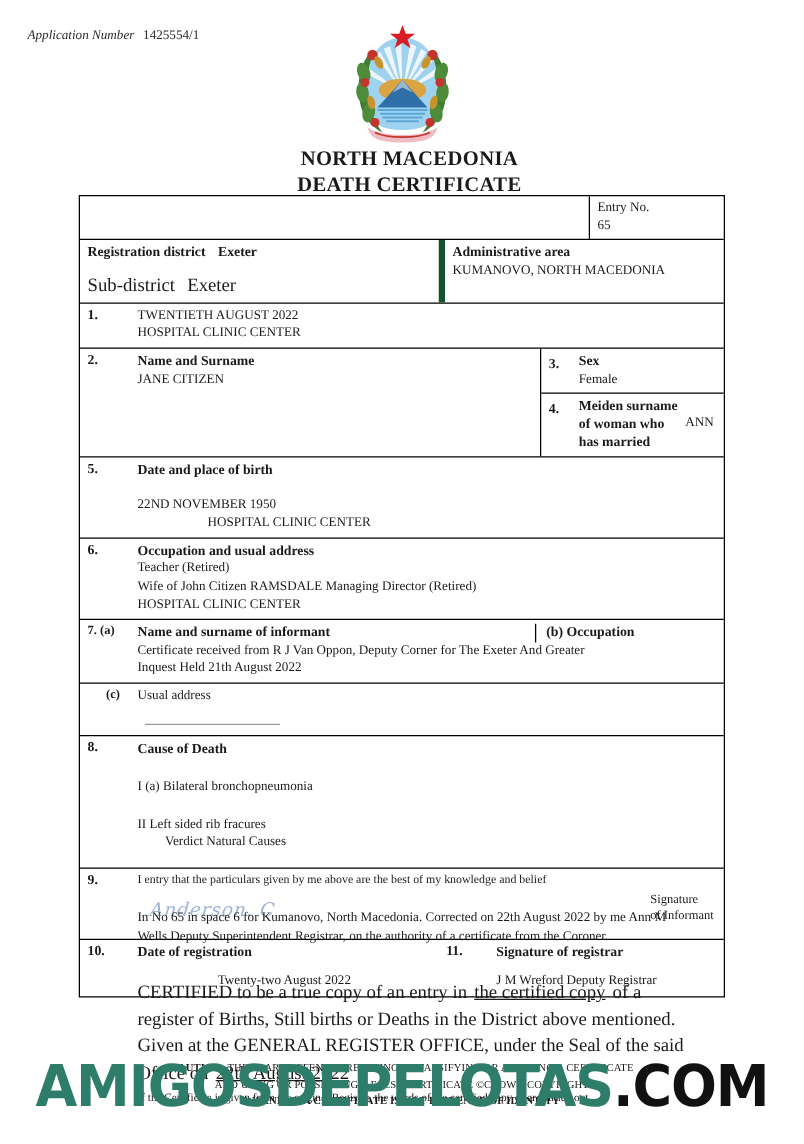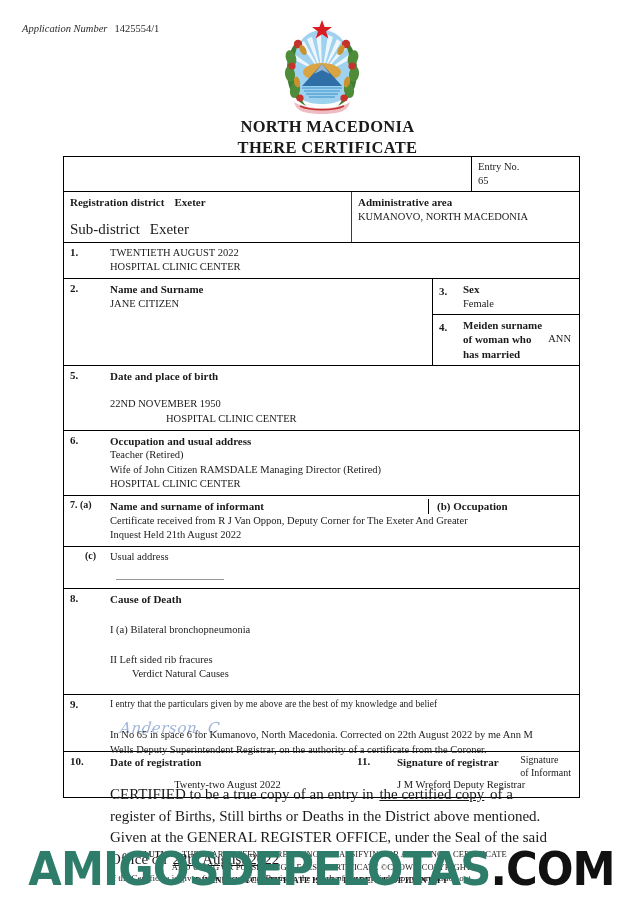--- a/index.html
+++ b/index.html
@@ -112,21 +112,21 @@
     padding: 3px 6px;
   }
   .r-entry .right .hdr { font-weight: normal; font-size: 10.5px; }
 
   
   .r-reg { min-height: 40px; }
   .r-reg .left { flex: 1 1 auto; padding-bottom: 4px; }
   .r-reg .right {
     width: 228px;
     flex: 0 0 228px;
-    border-left: 1px solid #14532d;
+    border-left: 5px solid #14532d;
   }
   .sub-district {
     font-size: 15px;
     margin-top: 11px;
   }
   .inline-val {
     font-weight: bold;
     margin-left: 10px;
   }
 
@@ -179,21 +179,20 @@
 
   
   .sig-area { position: relative; min-height: 56px; }
   .sig-label {
     position: absolute;
     right: 8px;
     top: 18px;
     font-size: 10px;
     line-height: 1.35;
     text-align: left;
-    margin-top: 40px;
   }
   .signature {
     font-family: "DejaVu Serif", serif;
     font-style: italic;
     font-size: 15px;
     color: #8fa8d4;
     margin: 8px 0 0 10px;
     letter-spacing: .6px;
     transform: skewX(-6deg);
     opacity: .85;
@@ -322,21 +321,21 @@
       <ellipse cx="71" cy="68" rx="3" ry="5.5" transform="rotate(14 71 68)"></ellipse>
     </g>
 
     <path d="M18 88 C30 96 62 96 74 88 C72 96 66 100 46 100 C26 100 20 96 18 88 Z" fill="#f0bcc4"></path>
     <path d="M24 92 C34 97 58 97 68 92" stroke="#c4342c" stroke-width="1.4" fill="none"></path>
   </svg>
 </div>
 
 <div class="doc-title">
   <div>NORTH MACEDONIA</div>
-  <div>THERE CERTIFICATE</div>
+  <div>DEATH CERTIFICATE</div>
 </div>
 
 <div class="cert">
 
   <div class="row r-entry">
     <div class="cell left"></div>
     <div class="cell right">
       <div class="hdr">Entry No.</div>
       <div class="val">65</div>
     </div>

